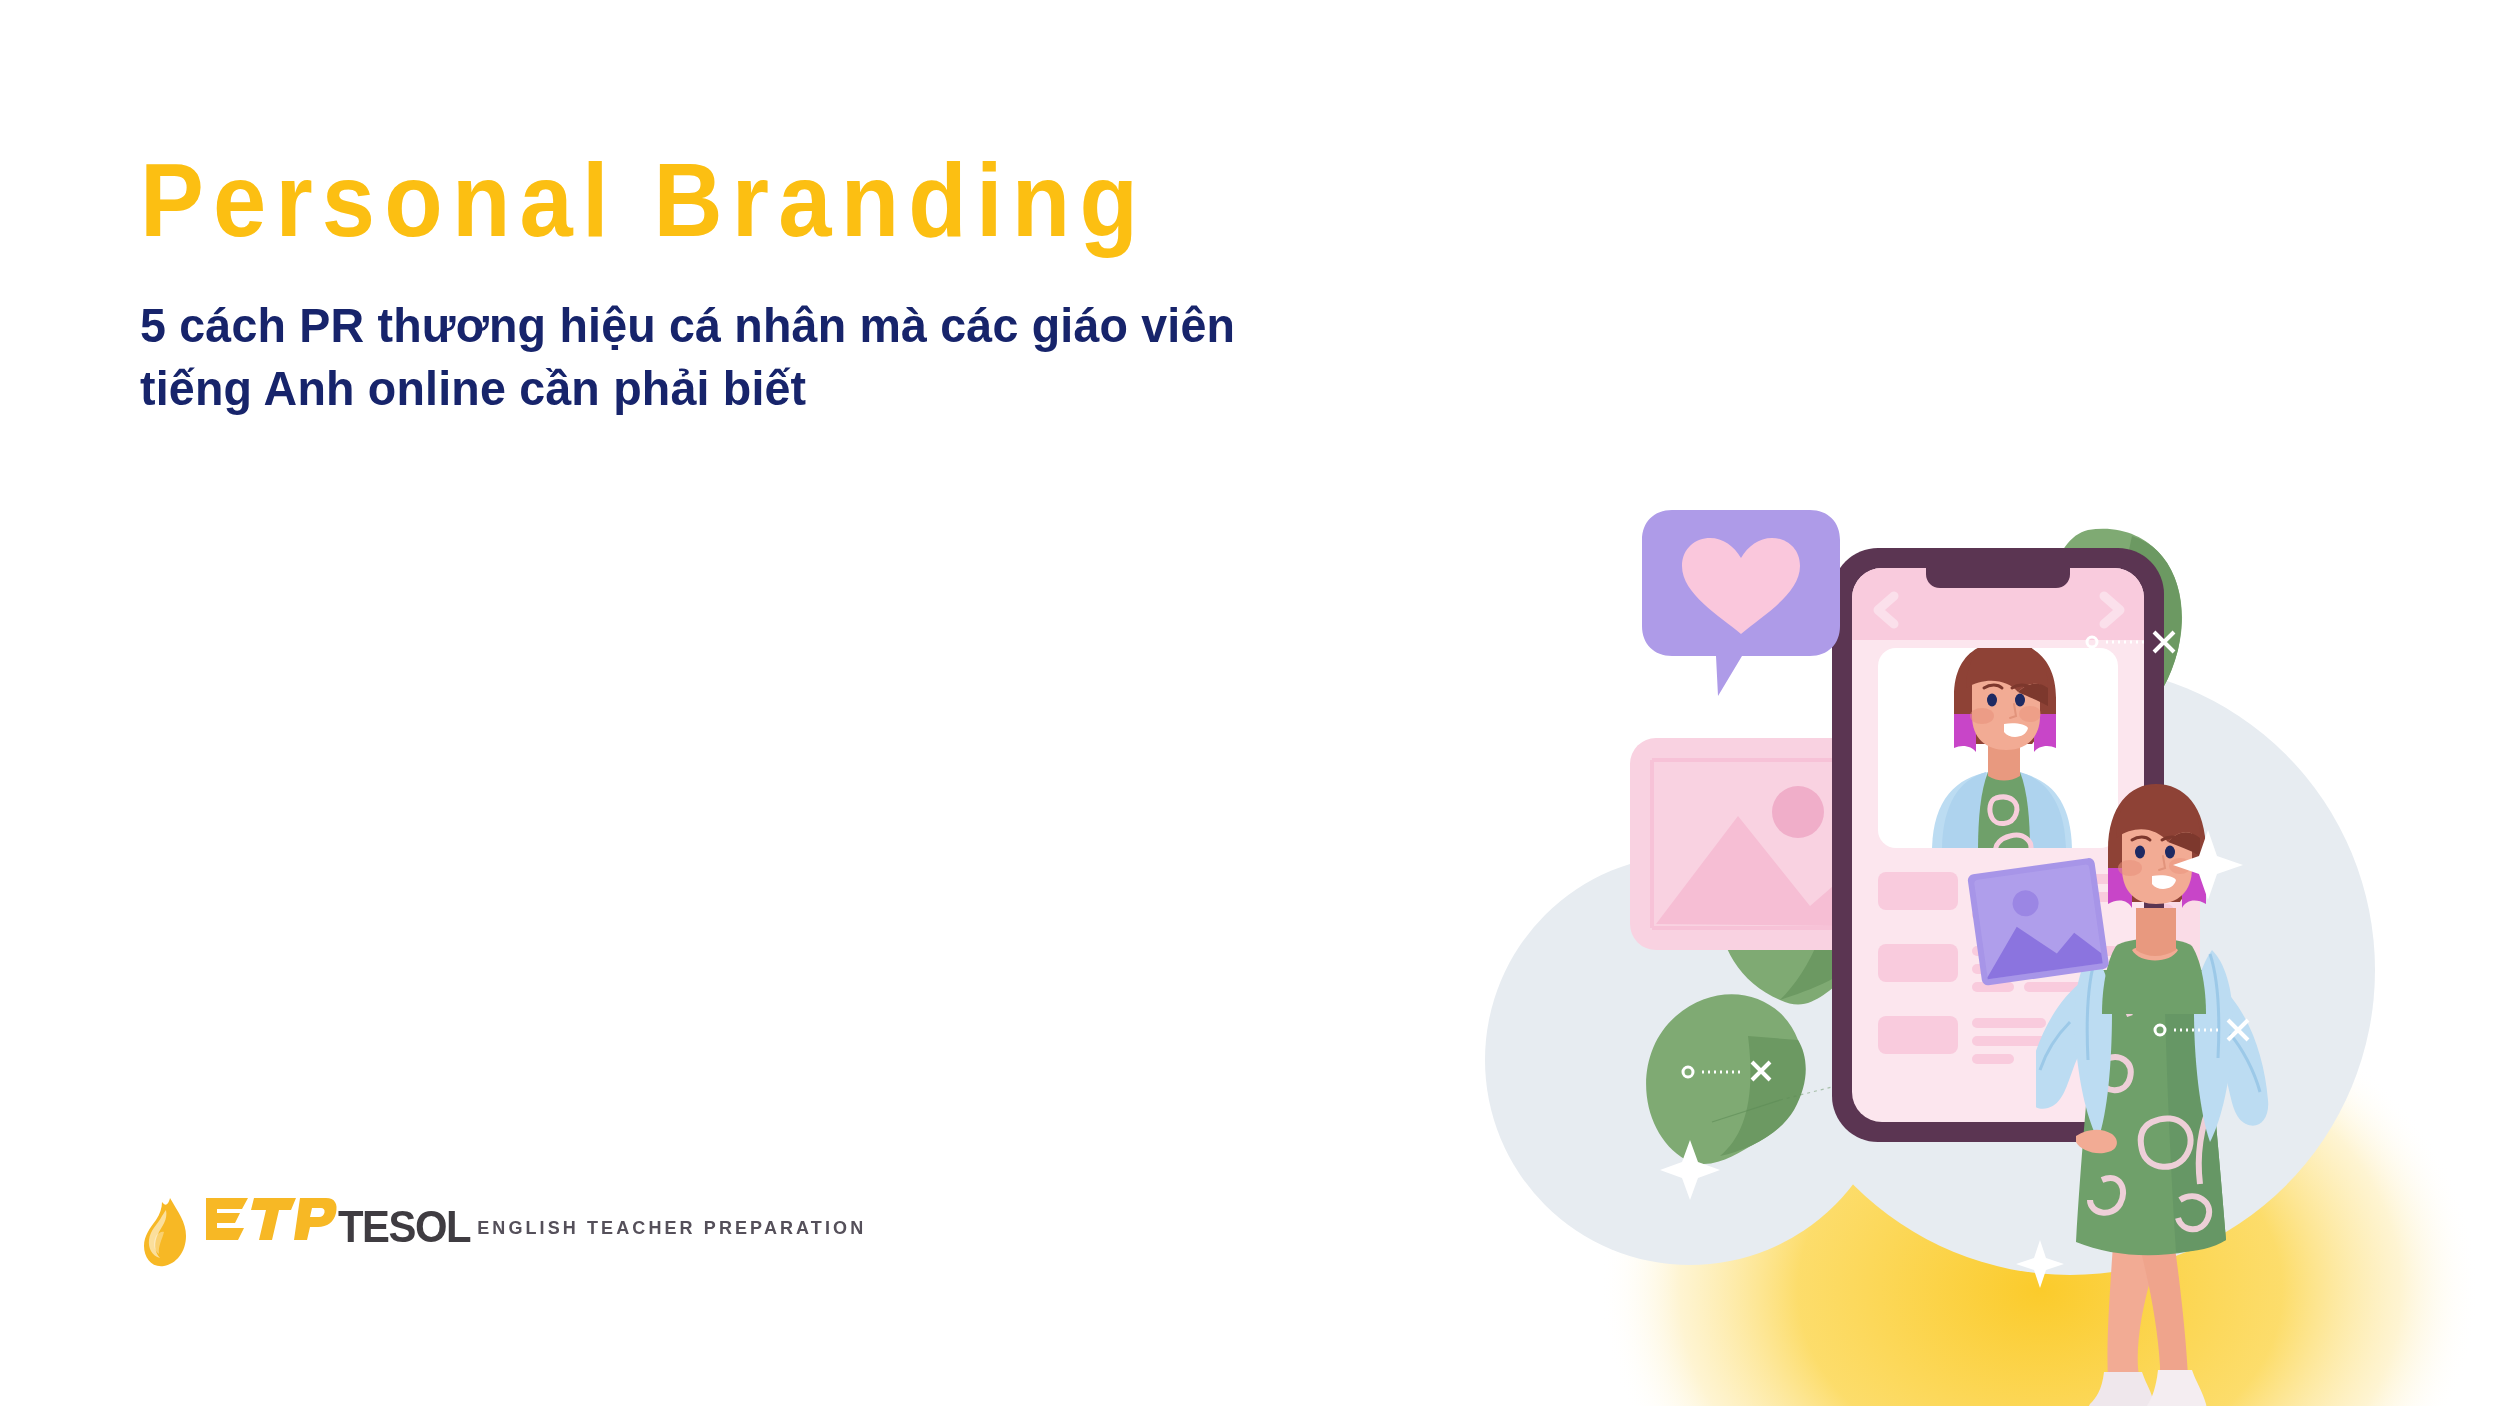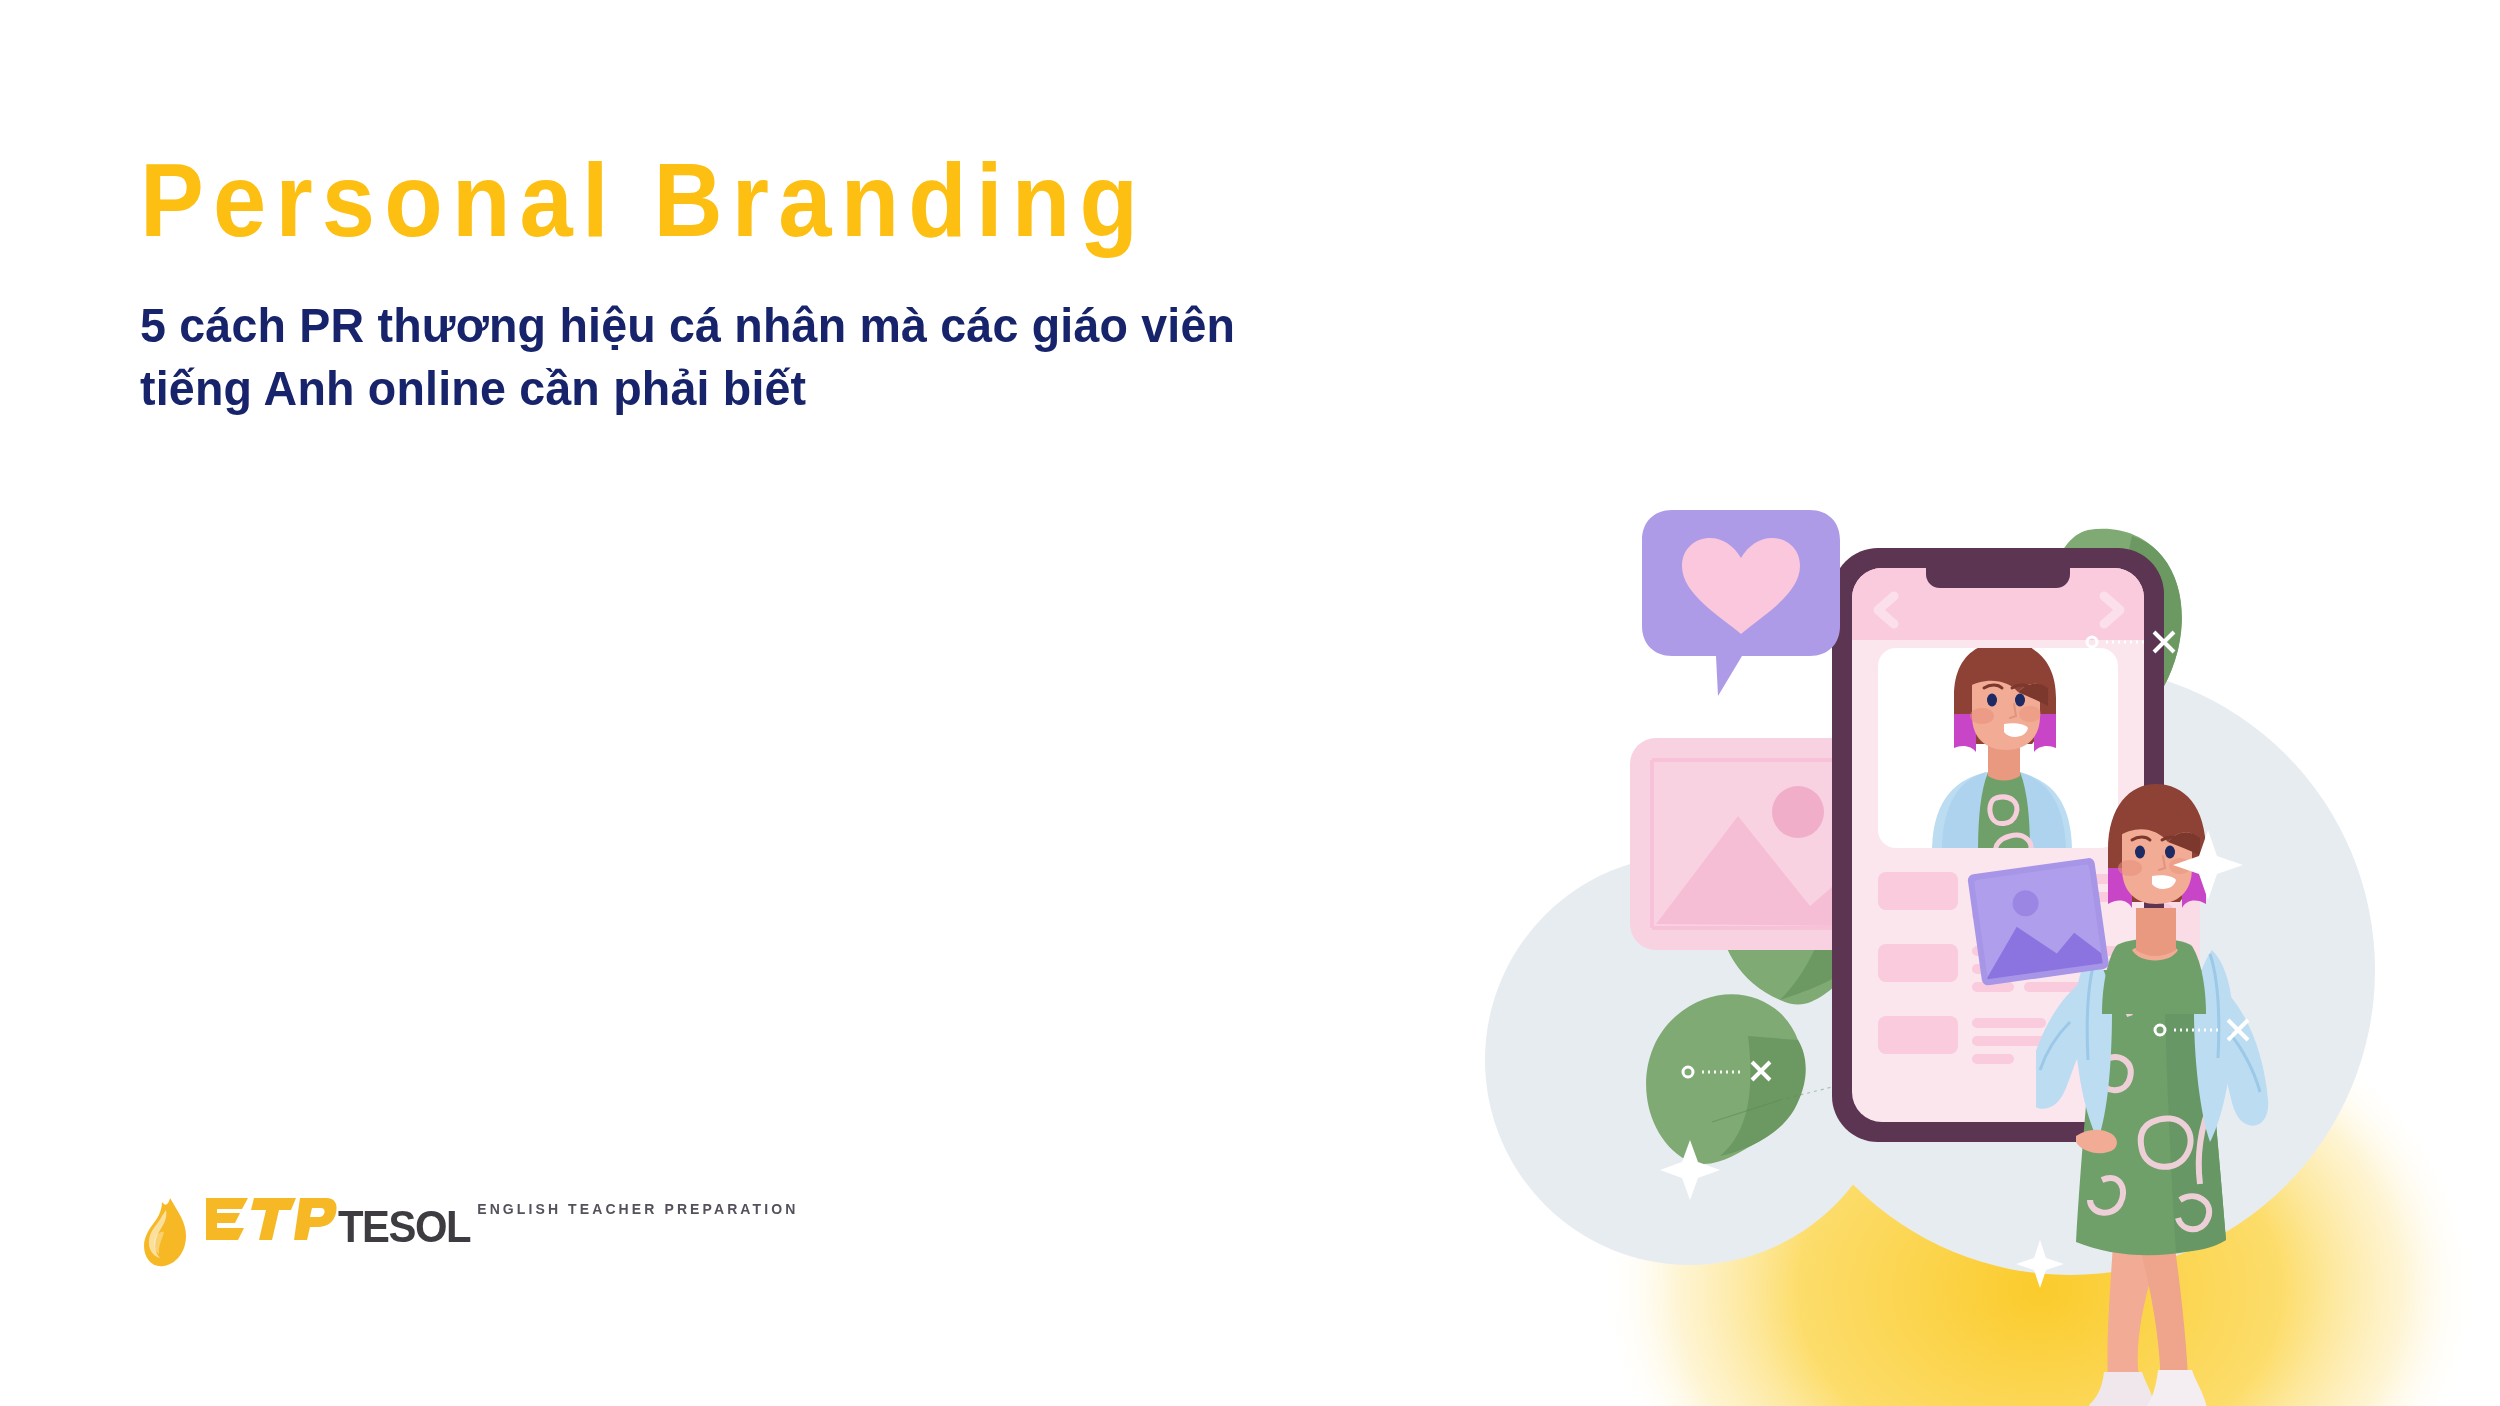--- a/index.html
+++ b/index.html
@@ -48,22 +48,22 @@
   .logo-flame { width:52px; height:76px; flex:0 0 auto; margin-right:12px; }
   .logo-right { display:flex; flex-direction:row; }
   .logo-word { display:flex; align-items:baseline; height:50px; }
   .logo-etp { width:134px; height:46px; display:block; }
   .logo-tesol {
     font-size:44px; font-weight:800; color:#3F3C41;
     letter-spacing:-1.5px; line-height:46px;
     transform:scaleX(0.95); transform-origin:left center;
   }
   .logo-tag {
-    margin-top:5px;
-    font-size:14px; font-weight:700; color:#55505A;
+    margin-top:22px;
+    font-size:18px; font-weight:700; color:#55505A;
     letter-spacing:3.1px;
     white-space:nowrap;
   }
 
   
   .illus { position:absolute; left:1480px; top:500px; width:1020px; height:906px; }
   .illus svg { display:block; width:100%; height:100%; }
 </style>
 </head>
 <body>

